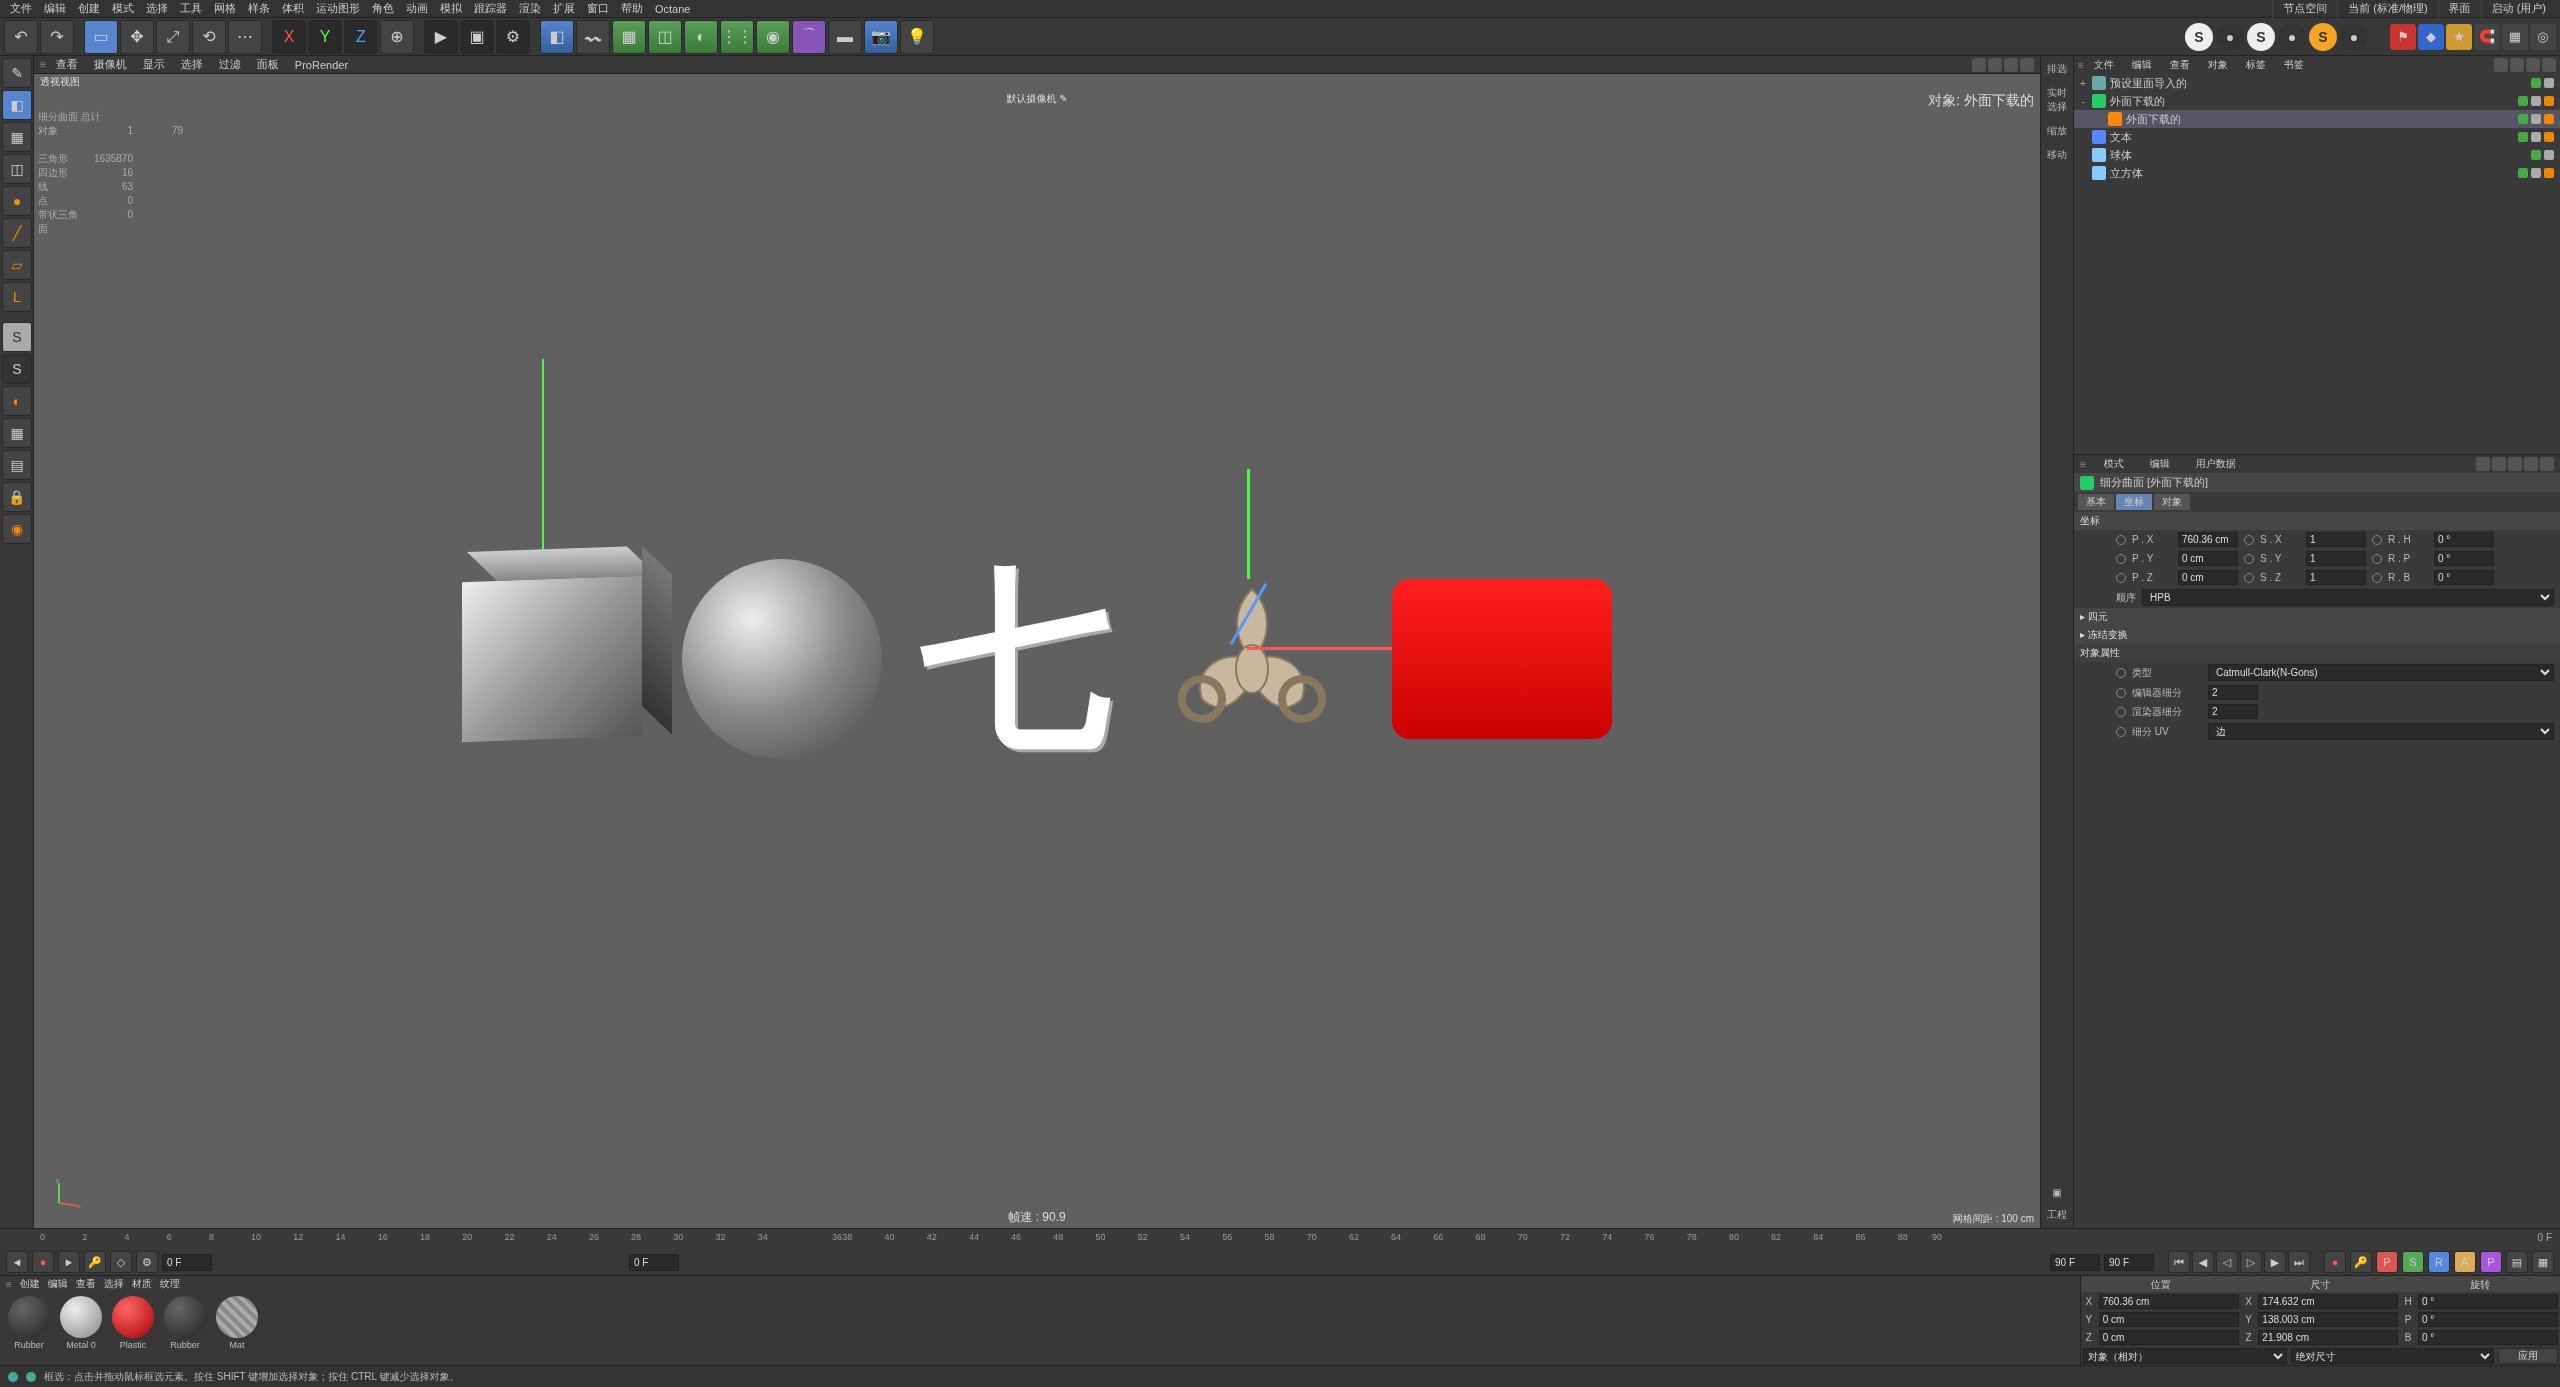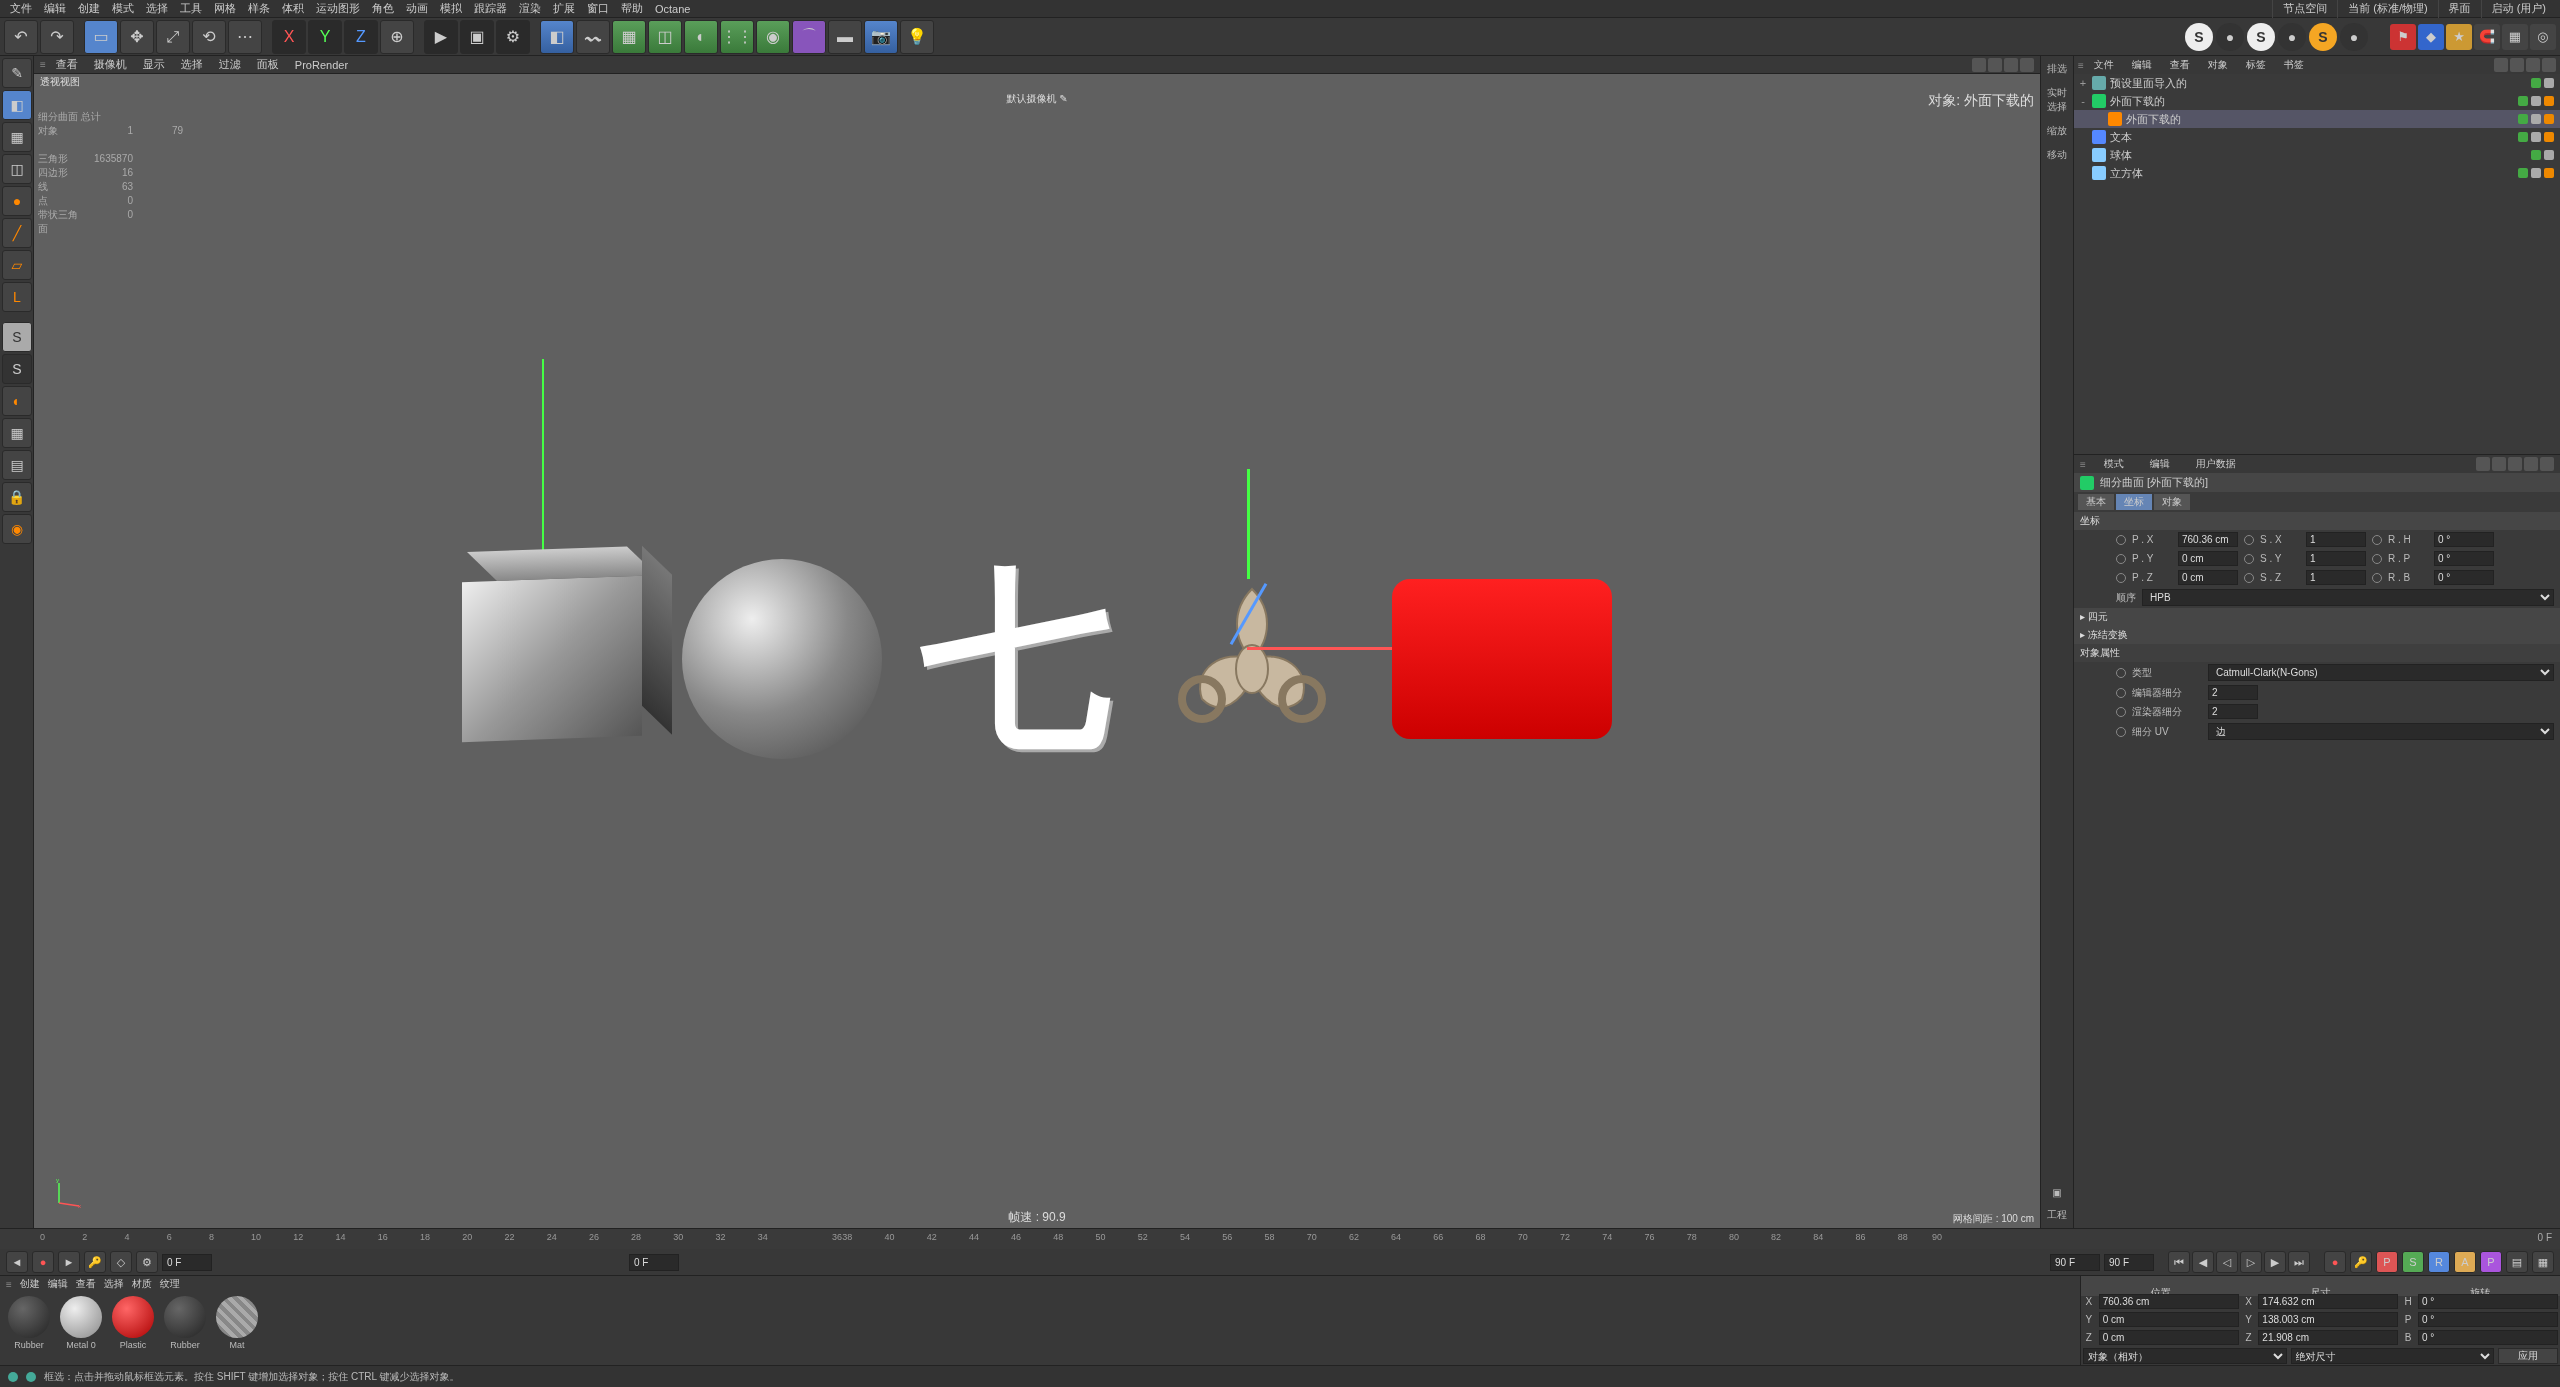--- a/index.html
+++ b/index.html
@@ -112,21 +112,21 @@
 .bottom-row { display: flex; height: 90px; background: #383838; border-top: 1px solid #222; }
 .mat-panel { flex: 1; display: flex; flex-direction: column; }
 .mat-tabs { height: 16px; display: flex; align-items: center; padding: 0 6px; gap: 8px; font-size: 10px; }
 .mat-list { flex: 1; display: flex; gap: 6px; padding: 4px 6px; }
 .mat-item { width: 46px; display: flex; flex-direction: column; align-items: center; gap: 2px; }
 .mat-ball { width: 42px; height: 42px; border-radius: 50%; }
 .mat-name { font-size: 9px; color: #bbb; }
 
 .coord-panel { width: 480px; border-left: 1px solid #222; display: flex; flex-direction: column; font-size: 10px; }
 .coord-head { display: flex; height: 16px; }
-.coord-head div { flex: 1; text-align: center; padding: 10px; background: #464646; }
+.coord-head div { flex: 1; text-align: center; padding: 2px; background: #464646; }
 .coord-body { flex:1; }
 .coord-row { display: flex; height: 18px; align-items: center; }
 .coord-row .clbl { width: 20px; text-align: center; color: #bbb; }
 .coord-row input { flex: 1; background: #2a2a2a; border: 1px solid #222; color: #ddd; font-size: 10px; padding: 1px 3px; margin: 0 2px; }
 .coord-foot { display: flex; padding: 2px; gap: 4px; }
 .coord-foot select { flex: 1; background: #2a2a2a; border: 1px solid #222; color: #ddd; font-size: 10px; }
 .coord-foot button { width: 60px; background: #444; border: 1px solid #2a2a2a; color: #ddd; font-size: 10px; }
 
 
 .statusbar { height: 22px; background: #333; border-top: 1px solid #222; display: flex; align-items: center; padding: 0 8px; font-size: 10px; color: #bbb; gap: 8px; }

